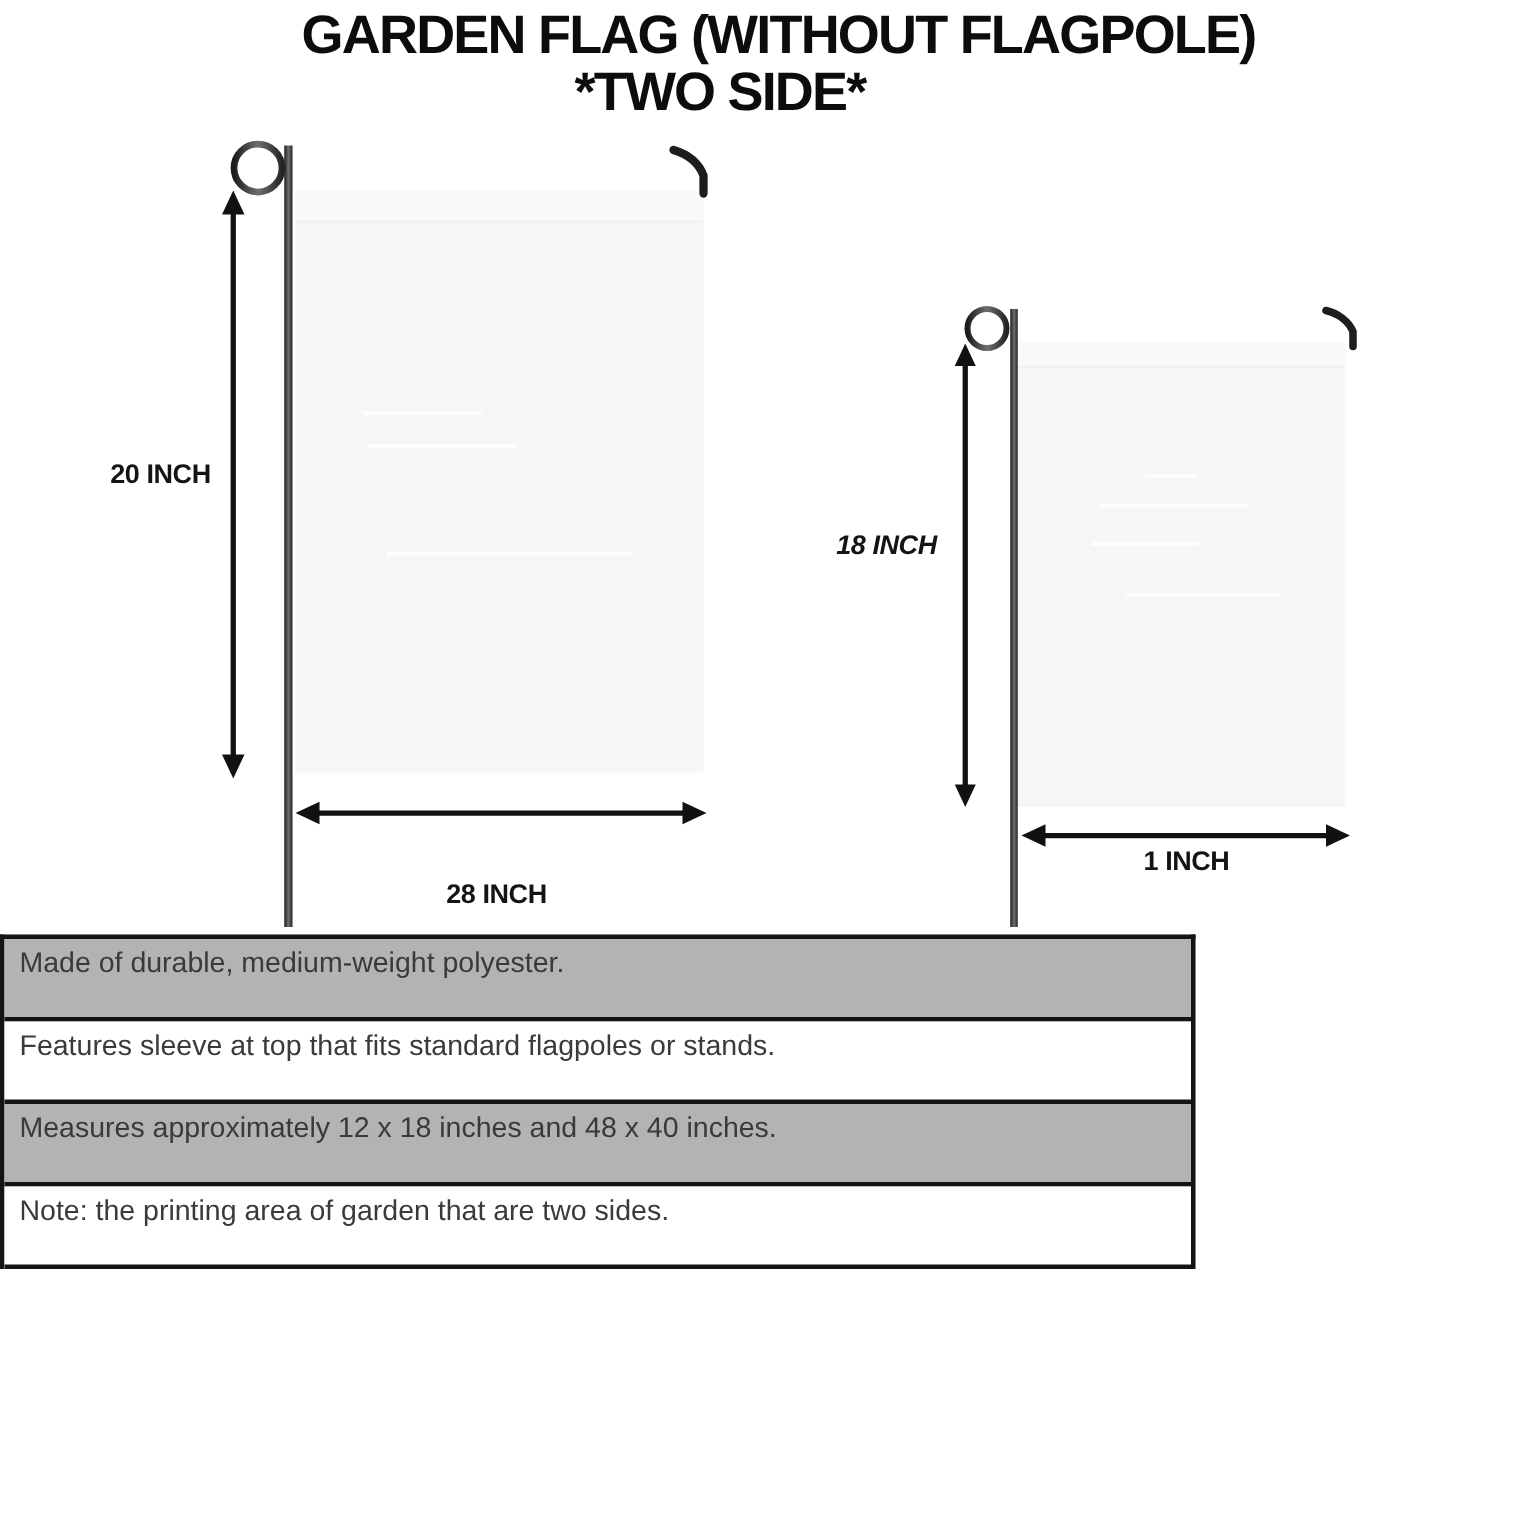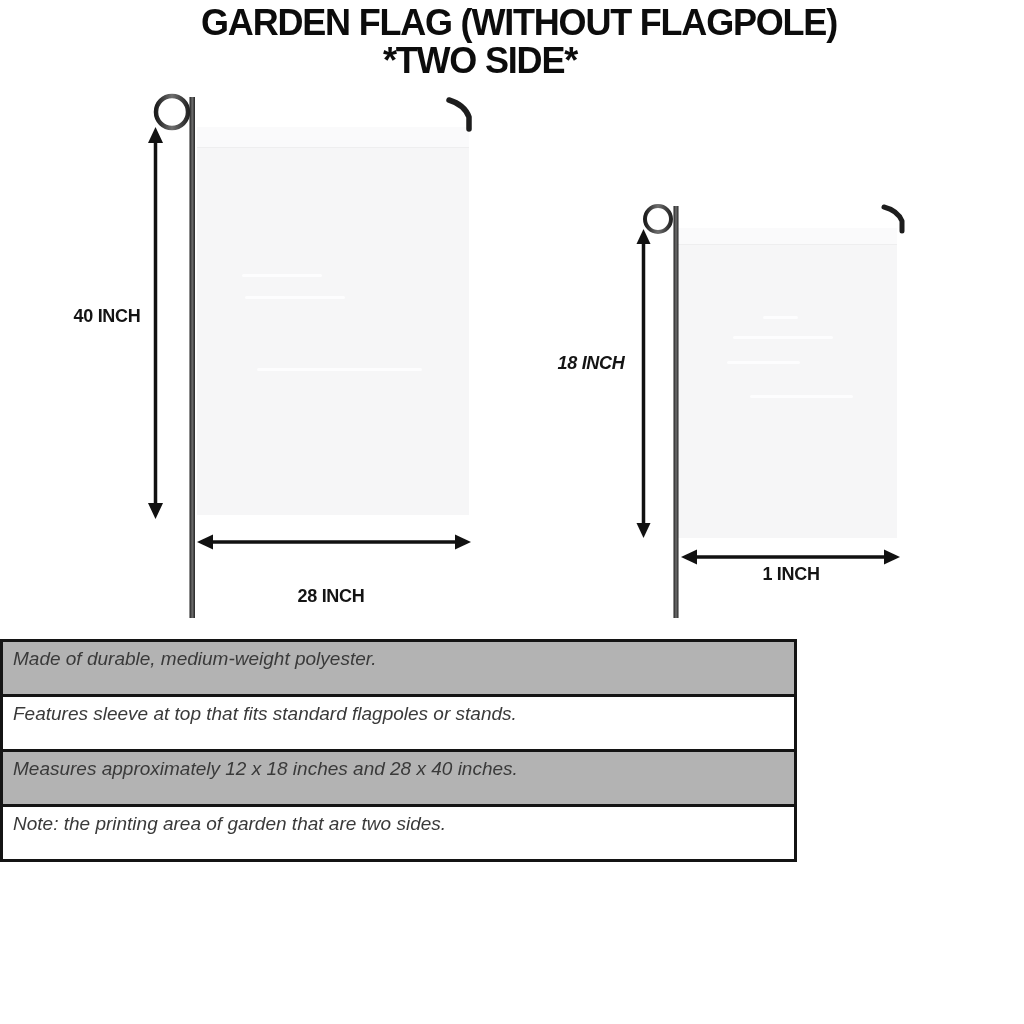--- a/index.html
+++ b/index.html
@@ -30,22 +30,22 @@
 
   
   .dim-label { position:absolute; transform:translateX(-50%); white-space:nowrap;
                font-weight:700; font-size:18px; letter-spacing:-0.3px; color:#141414; }
   .dim-40 { left:107px; top:306px; }
   .dim-28 { left:331px; top:549px;margin-top:37px; }
   .dim-18 { left:591px; top:353px;font-style:italic; }
   .dim-12 { left:791px; top:564px; }
 
   
-  .features { position:absolute; left:0; top:639px; width:797px;
-              border:3px solid #141414; border-bottom:none; background:#e5e5e5;font-style:italic; }
+  .features { position:absolute; left:0; top:623px; width:797px;
+              border:3px solid #141414; border-bottom:none; background:#e5e5e5; }
   .feature-row { height:55px; border-bottom:3px solid #141414;
                  padding:6px 10px 0 10px; font-size:19px; color:#3a3a3a;
                  background:#ffffff; }
   .feature-row:nth-child(odd) { background:#b3b3b3; }
 </style>
 </head>
 <body>
 
 <div class="stage">
 
@@ -104,25 +104,25 @@
       <polygon points="643.5,538 636.5,523 650.5,523"></polygon>
     </g>
 
     <g fill="#111" stroke="none">
       <line x1="695" y1="557" x2="886" y2="557" stroke="#111" stroke-width="3.5"></line>
       <polygon points="681,557 697,549.5 697,564.5"></polygon>
       <polygon points="900,557 884,549.5 884,564.5"></polygon>
     </g>
   </svg>
 
-  <div class="dim-label dim-40">40 INCH</div>
+  <div class="dim-label dim-40">20 INCH</div>
   <div class="dim-label dim-28">28 INCH</div>
   <div class="dim-label dim-18">18 INCH</div>
   <div class="dim-label dim-12">1 INCH</div>
 
   <div class="features">
     <div class="feature-row">Made of durable, medium-weight polyester.</div>
     <div class="feature-row">Features sleeve at top that fits standard flagpoles or stands.</div>
-    <div class="feature-row">Measures approximately 12 x 18 inches and 28 x 40 inches.</div>
+    <div class="feature-row">Measures approximately 12 x 18 inches and 48 x 40 inches.</div>
     <div class="feature-row">Note: the printing area of garden that are two sides.</div>
   </div>
 
 </div>
 
 </body></html>

